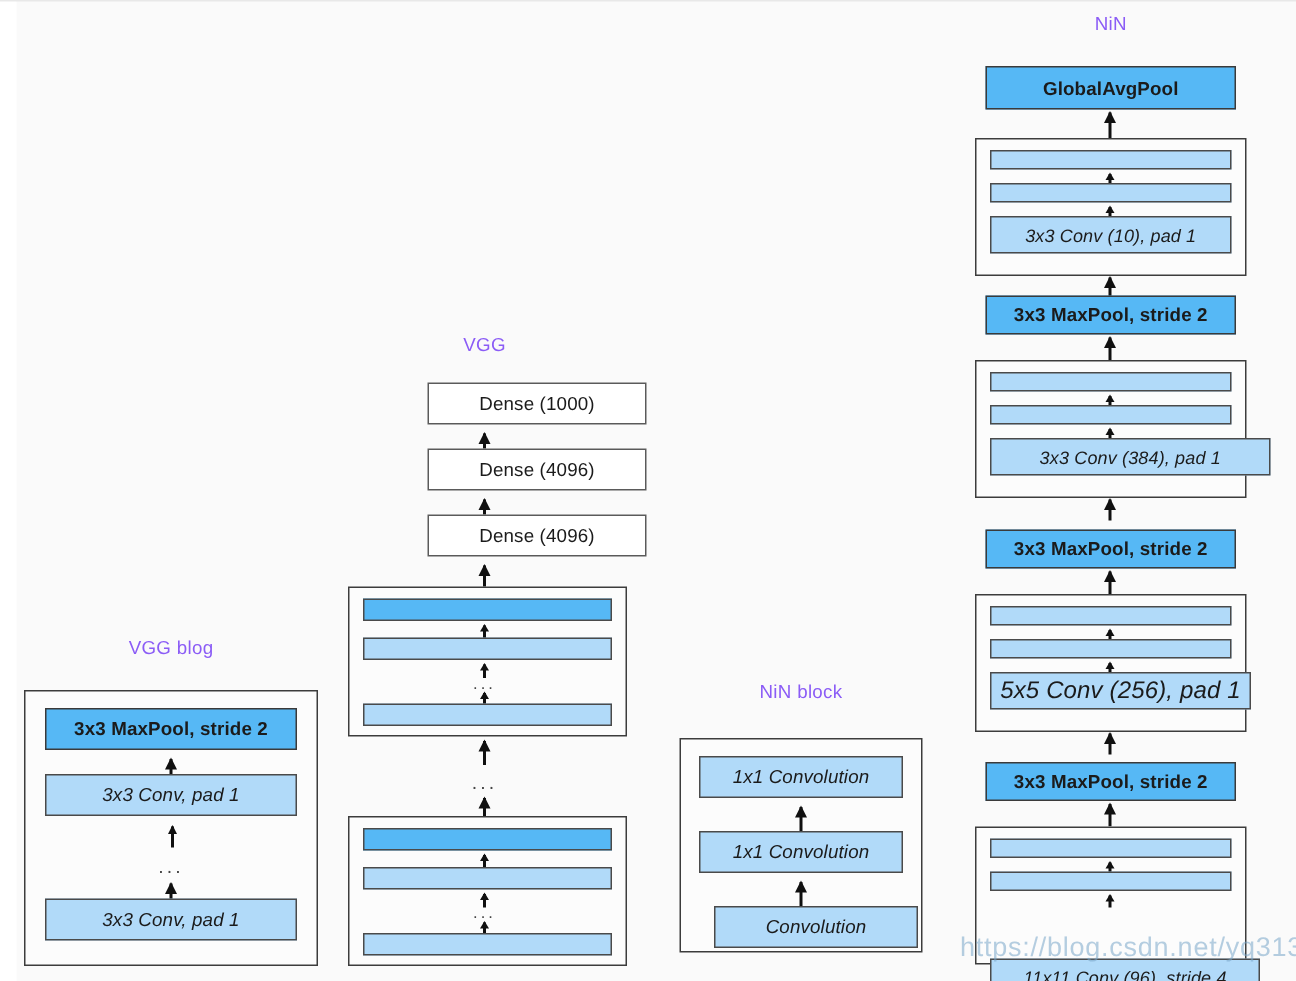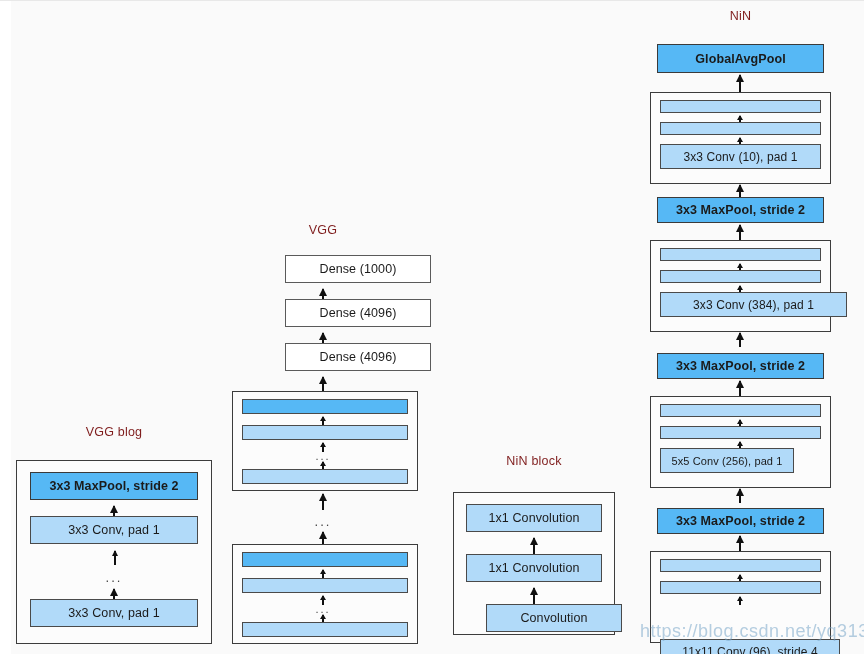--- a/index.html
+++ b/index.html
@@ -13,36 +13,36 @@
     position:absolute;left:0;top:0;width:864px;height:654px;
     background:#fafafa;
     border-top:1px solid #e8e8e8;
     box-sizing:border-box;
     overflow:hidden;
   }
   #leftstrip{position:absolute;left:0;top:0;width:11px;height:654px;background:#ffffff;}
 
   .col-title{
     position:absolute;
-    font-size:12.5px;color:#7f1d1d;
+    font-size:12.5px;color:#8b5cf6;
     text-align:center;white-space:nowrap;
     letter-spacing:.2px;
   }
 
   
   .node{
     position:absolute;
     box-sizing:border-box;
     display:flex;align-items:center;justify-content:center;
     font-size:12.5px;color:#1b1b1b;
     white-space:nowrap;
     letter-spacing:.1px;
   }
   .dark{background:#56b8f5;border:1.6px solid #3a3a3a;font-weight:bold;}
-  .light{background:#b1daf9;border:1.6px solid #4a4a4a;}
+  .light{background:#b1daf9;border:1.6px solid #4a4a4a;font-style:italic;}
   .white{background:#ffffff;border:1.6px solid #5a5a5a;margin-left:35px;}
   .group{
     position:absolute;box-sizing:border-box;
     background:#fcfcfc;border:1.6px solid #3c3c3c;
   }
   .thinbar{
     position:absolute;box-sizing:border-box;
     background:#b1daf9;border:1.6px solid #4a4a4a;
   }
 
@@ -136,21 +136,21 @@
   <div class="thinbar" style="left:242px;top:621px;width:166px;height:15px;"></div>
 
   <div class="col-title" style="left:453px;top:453px;width:162px;">NiN block</div>
 
   <div class="group" style="left:453px;top:491px;width:162px;height:143px;"></div>
 
   <div class="node light" style="left:466px;top:503px;width:136px;height:28px;">1x1 Convolution</div>
   <div class="arrow" style="left:533px;top:537px;height:17px;"></div>
   <div class="node light" style="left:466px;top:553px;width:136px;height:28px;">1x1 Convolution</div>
   <div class="arrow" style="left:533px;top:587px;height:17px;"></div>
-  <div class="node light" style="left:486px;top:603px;width:136px;height:28px;">Convolution</div>
+  <div class="node light" style="left:476px;top:603px;width:136px;height:28px;">Convolution</div>
 
   <div class="col-title" style="left:657px;top:8px;width:167px;">NiN</div>
 
   <div class="node dark" style="left:657px;top:43px;width:167px;height:29px;">GlobalAvgPool</div>
   <div class="arrow" style="left:739px;top:74px;height:17px;"></div>
 
   <div class="group" style="left:650px;top:91px;width:181px;height:92px;"></div>
   <div class="thinbar" style="left:660px;top:99px;width:161px;height:13px;"></div>
   <div class="arrow tiny" style="left:739.3px;top:115px;height:8px;"></div>
   <div class="thinbar" style="left:660px;top:121px;width:161px;height:13px;"></div>
@@ -170,21 +170,21 @@
 
   <div class="arrow" style="left:739px;top:332px;height:14px;"></div>
   <div class="node dark" style="left:657px;top:352px;width:167px;height:26px;">3x3 MaxPool, stride 2</div>
   <div class="arrow" style="left:739px;top:380px;height:15px;"></div>
 
   <div class="group" style="left:650px;top:395px;width:181px;height:92px;"></div>
   <div class="thinbar" style="left:660px;top:403px;width:161px;height:13px;"></div>
   <div class="arrow tiny" style="left:739.3px;top:419px;height:8px;"></div>
   <div class="thinbar" style="left:660px;top:425px;width:161px;height:13px;"></div>
   <div class="arrow tiny" style="left:739.3px;top:441px;height:8px;"></div>
-  <div class="node light" style="left:660px;top:447px;width:134px;height:25px;font-size:11px;">5x5 Conv (256), pad 1</div>
+  <div class="node light" style="left:660px;top:447px;width:174px;height:25px;font-size:16px;">5x5 Conv (256), pad 1</div>
 
   <div class="arrow" style="left:739px;top:488px;height:14px;"></div>
   <div class="node dark" style="left:657px;top:507px;width:167px;height:26px;">3x3 MaxPool, stride 2</div>
   <div class="arrow" style="left:739px;top:535px;height:15px;"></div>
 
   <div class="group" style="left:650px;top:550px;width:181px;height:92px;"></div>
   <div class="thinbar" style="left:660px;top:558px;width:161px;height:13px;"></div>
   <div class="arrow tiny" style="left:739.3px;top:574px;height:8px;"></div>
   <div class="thinbar" style="left:660px;top:580px;width:161px;height:13px;"></div>
   <div class="arrow tiny" style="left:739.3px;top:596px;height:8px;"></div>

